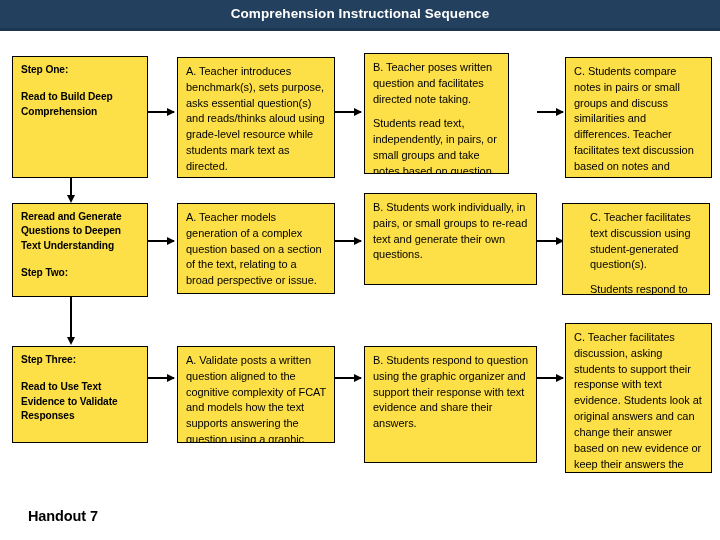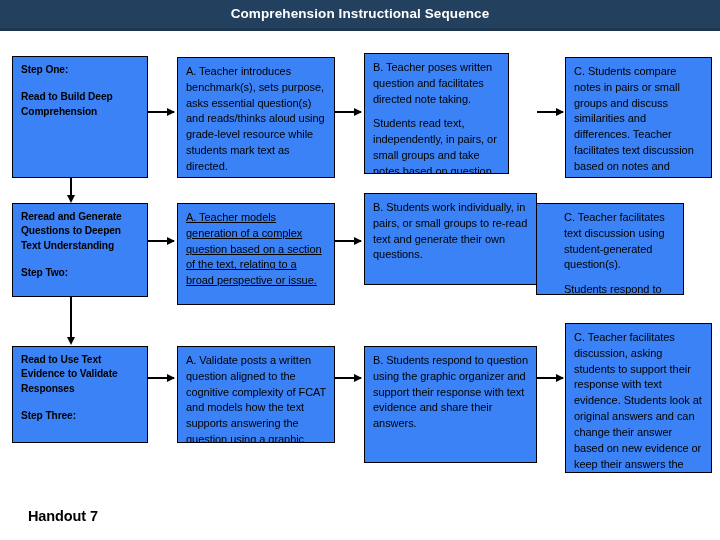--- a/index.html
+++ b/index.html
@@ -40,21 +40,21 @@
     font-weight: bold;
     letter-spacing: 0.1px;
     white-space: nowrap;
   }
 
   
   .box {
     position: absolute;
     box-sizing: border-box;
     border: 1.4px solid #000000;
-    background: #3b82f6;
+    background: #fde047;
     padding: 6px 7px 4px 8px;
     overflow: hidden;
   }
   .box p {
     margin: 0;
     font-size: 11px;
     line-height: 1.44;
     letter-spacing: -0.05px;
   }
   .box p + p { margin-top: 9px; }
@@ -144,42 +144,42 @@
 
 <div class="arrow-v" style="left:70px; top:178px; height:18px;"></div>
 
 <div class="box step-box" style="left:12px; top:203px; width:136px; height:94px;">
   <p>Reread and Generate Questions to Deepen Text Understanding</p>
   <p>Step Two:</p>
 </div>
 
 <div class="arrow-h" style="left:148px; top:240px; width:26px;"></div>
 
-<div class="box" style="left:177px; top:203px; width:158px; height:102px;text-decoration:underline;">
+<div class="box" style="left:177px; top:203px; width:158px; height:91px;">
   <p>A. Teacher models generation of a complex question based on a section of the text, relating to a broad perspective or issue.</p>
 </div>
 
 <div class="arrow-h" style="left:335px; top:240px; width:26px;"></div>
 
 <div class="box" style="left:364px; top:193px; width:173px; height:92px;">
   <p>B. Students work individually, in pairs, or small groups to re-read text and generate their own questions.</p>
 </div>
 
 <div class="arrow-h" style="left:537px; top:240px; width:26px;"></div>
 
-<div class="box" style="left:536px; top:203px; width:148px; height:92px;padding-left:27px;">
+<div class="box" style="left:562px; top:203px; width:148px; height:92px;padding-left:27px;">
   <p>C. Teacher facilitates text discussion using student-generated question(s).</p>
   <p>Students respond to each other's questions, engaging in text discussion.</p>
 </div>
 
 <div class="arrow-v" style="left:70px; top:297px; height:41px;"></div>
 
 <div class="box step-box" style="left:12px; top:346px; width:136px; height:97px;">
+  <p>Step Three:</p>
   <p>Read to Use Text Evidence to Validate Responses</p>
-  <p>Step Three:</p>
 </div>
 
 <div class="arrow-h" style="left:148px; top:377px; width:26px;"></div>
 
 <div class="box" style="left:177px; top:346px; width:158px; height:97px;">
   <p>A. Validate posts a written question aligned to the cognitive complexity of FCAT and models how the text supports answering the question using a graphic organizer.</p>
 </div>
 
 <div class="arrow-h" style="left:335px; top:377px; width:26px;"></div>
 

